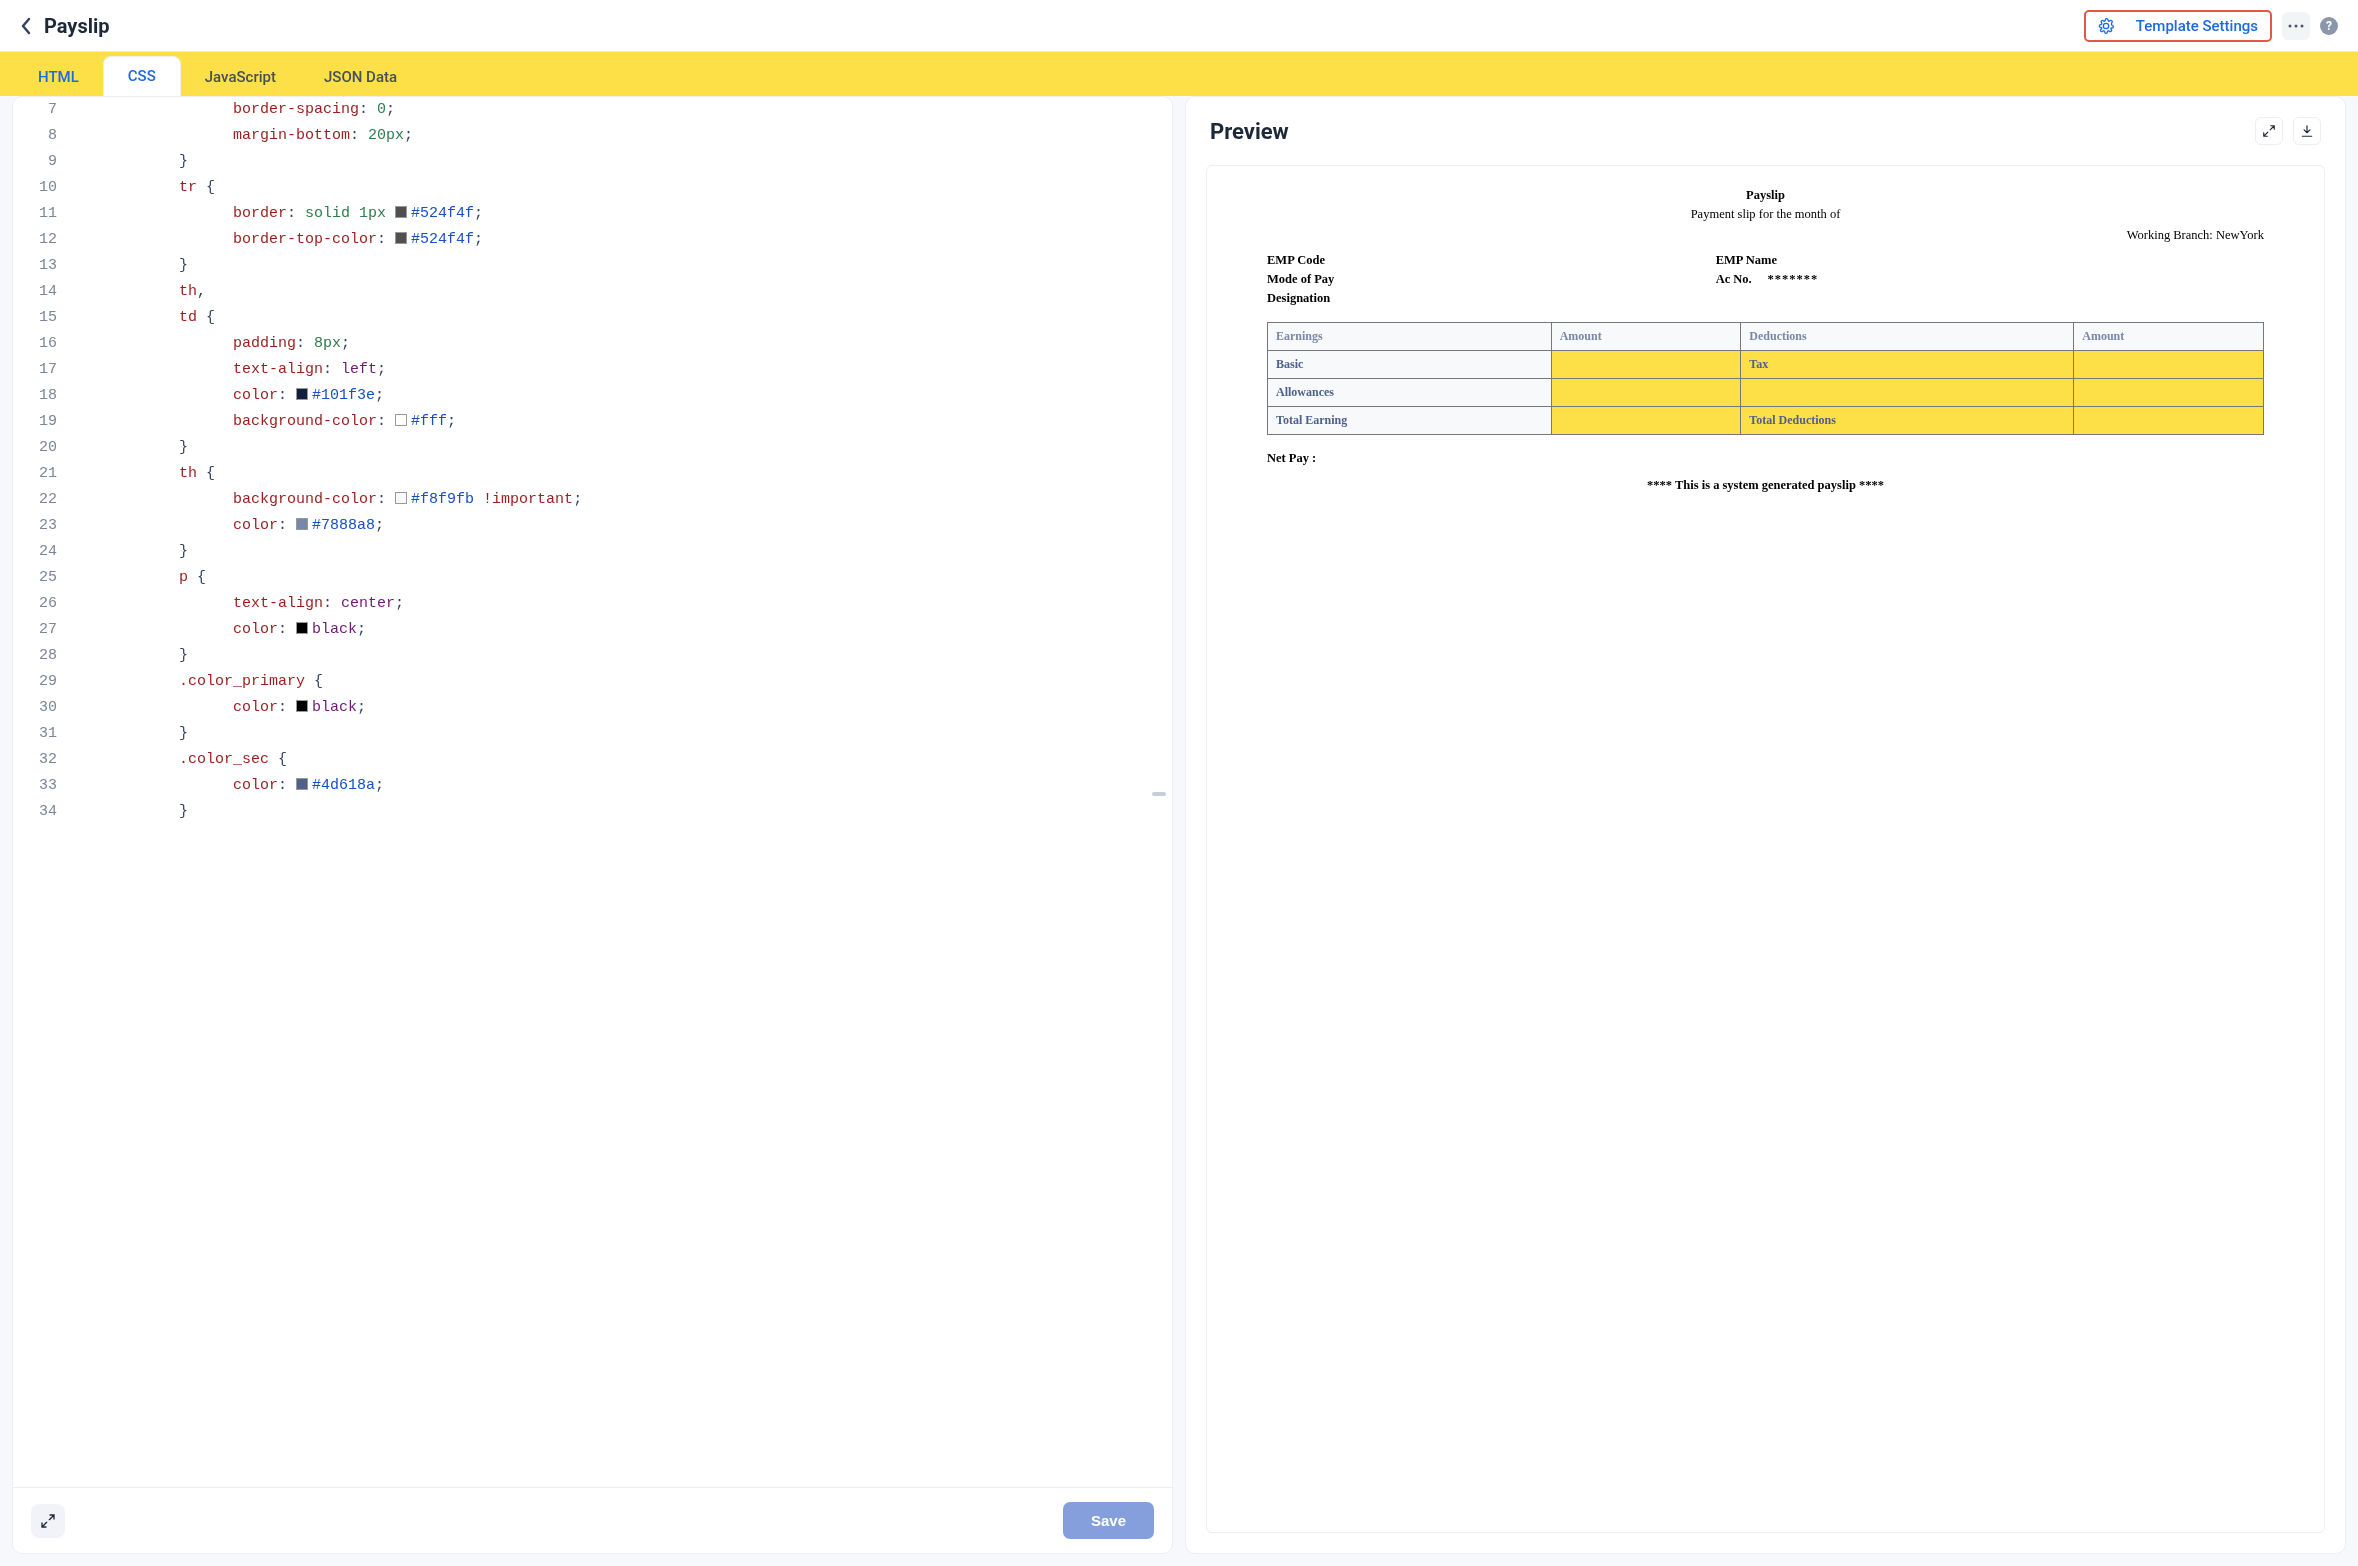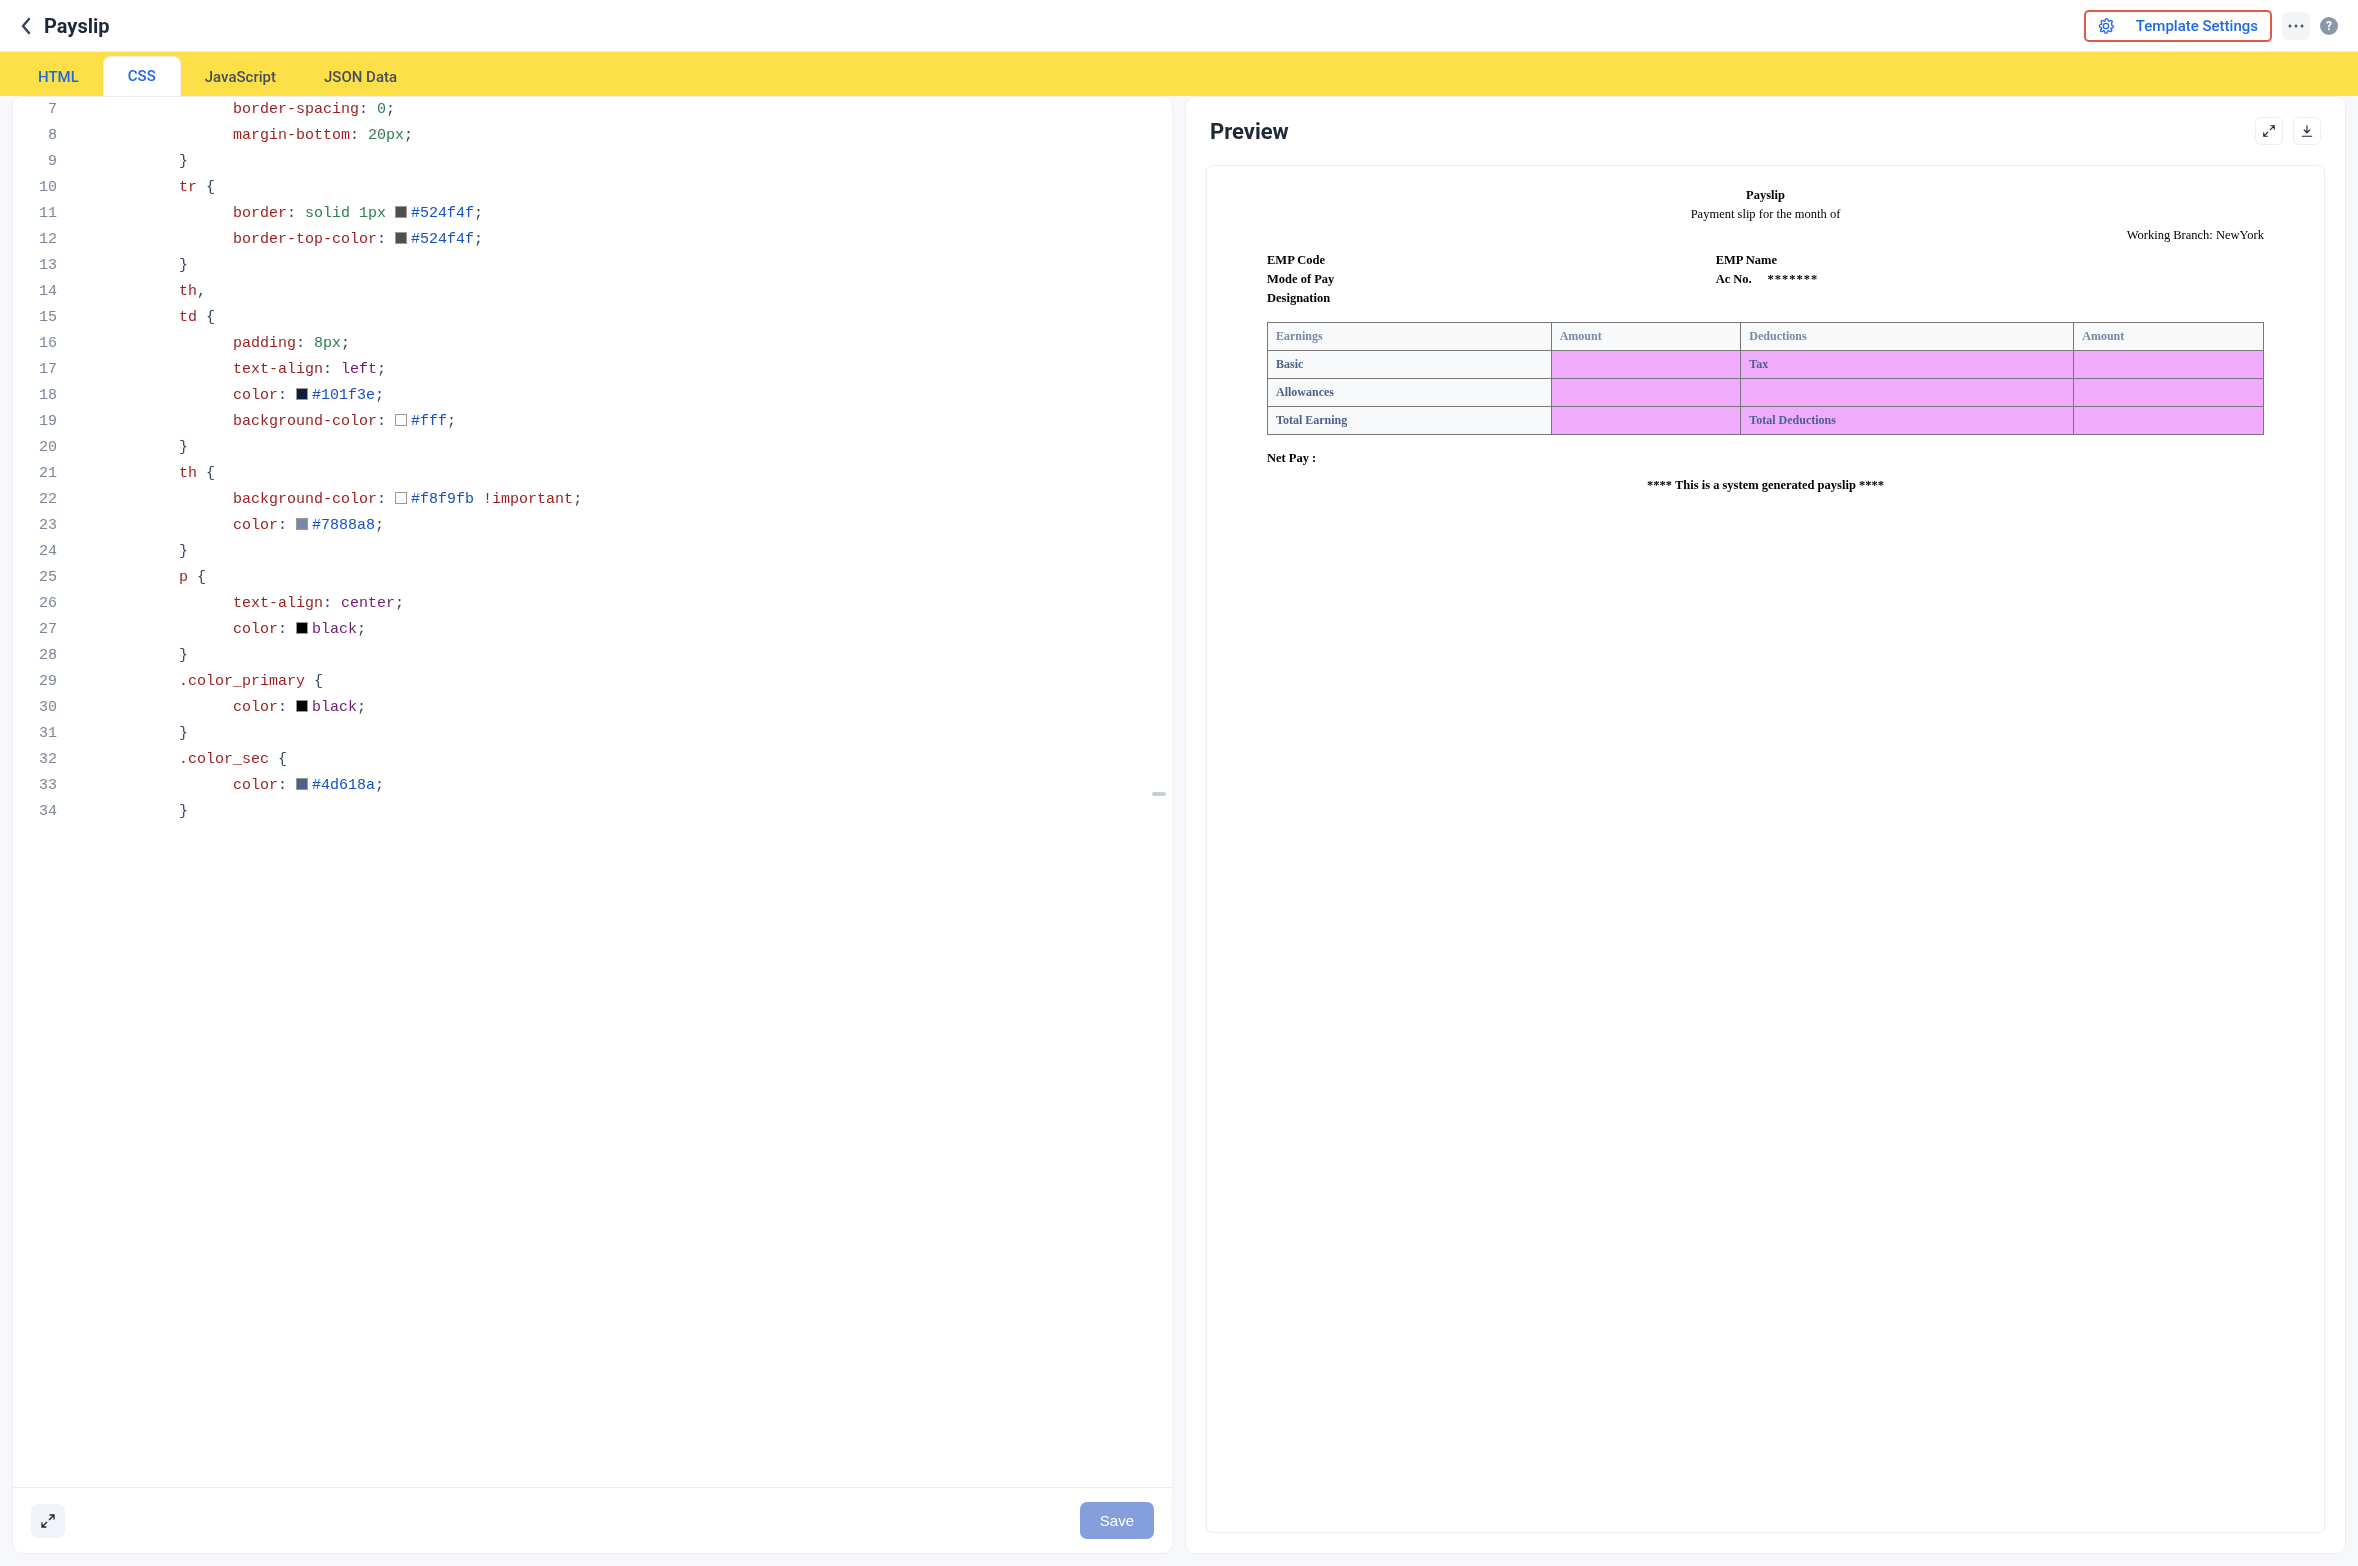--- a/index.html
+++ b/index.html
@@ -178,22 +178,22 @@
     display: inline-flex;
     align-items: center;
     justify-content: center;
     cursor: pointer;
     color: #344563;
   }
   .save-btn {
     background: #859fdc;
     color: #fff;
     font-size: 15px;
-    font-weight: 400;
-    padding: 10px 20px;
+    font-weight: 700;
+    padding: 10px 28px;
     border: none;
     border-radius: 7px;
     cursor: pointer;
   }
 
   
   .preview-panel { width: 50%; display: flex; flex-direction: column; }
   .prev-head {
     display: flex;
     justify-content: space-between;
@@ -234,21 +234,21 @@
     border-collapse: collapse;
     margin: 16px 0;
   }
   .ps-table td, .ps-table th {
     border: 1px solid #777;
     padding: 6px 8px;
     text-align: left;
     color: #4d618a;
     font-weight: 600;
     font-size: 12px;
-    background: #f0abfc;
+    background: #fde047;
   }
   .ps-table th { background: #f8f9fb; color: #7888a8; }
   .ps-table td.first { background: #f8f9fb; }
   .ps-netpay { font-weight: 700; margin: 12px 0; }
   .ps-footer { text-align: center; margin-top: 12px; font-weight: bold; }
 
   
   svg { display: block; }
 </style>
 </head>

